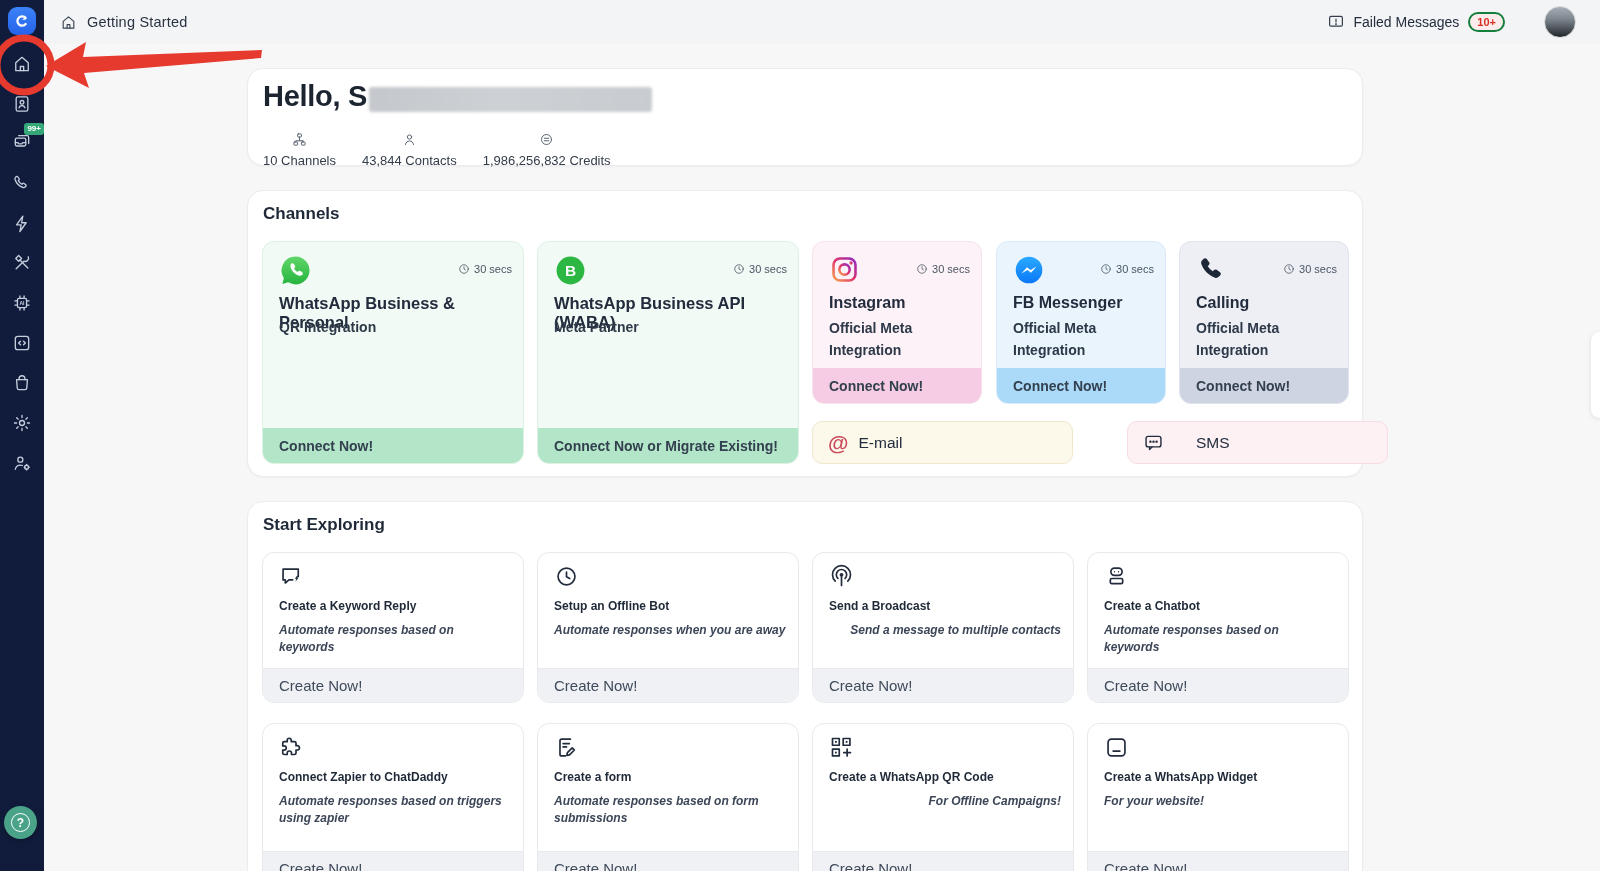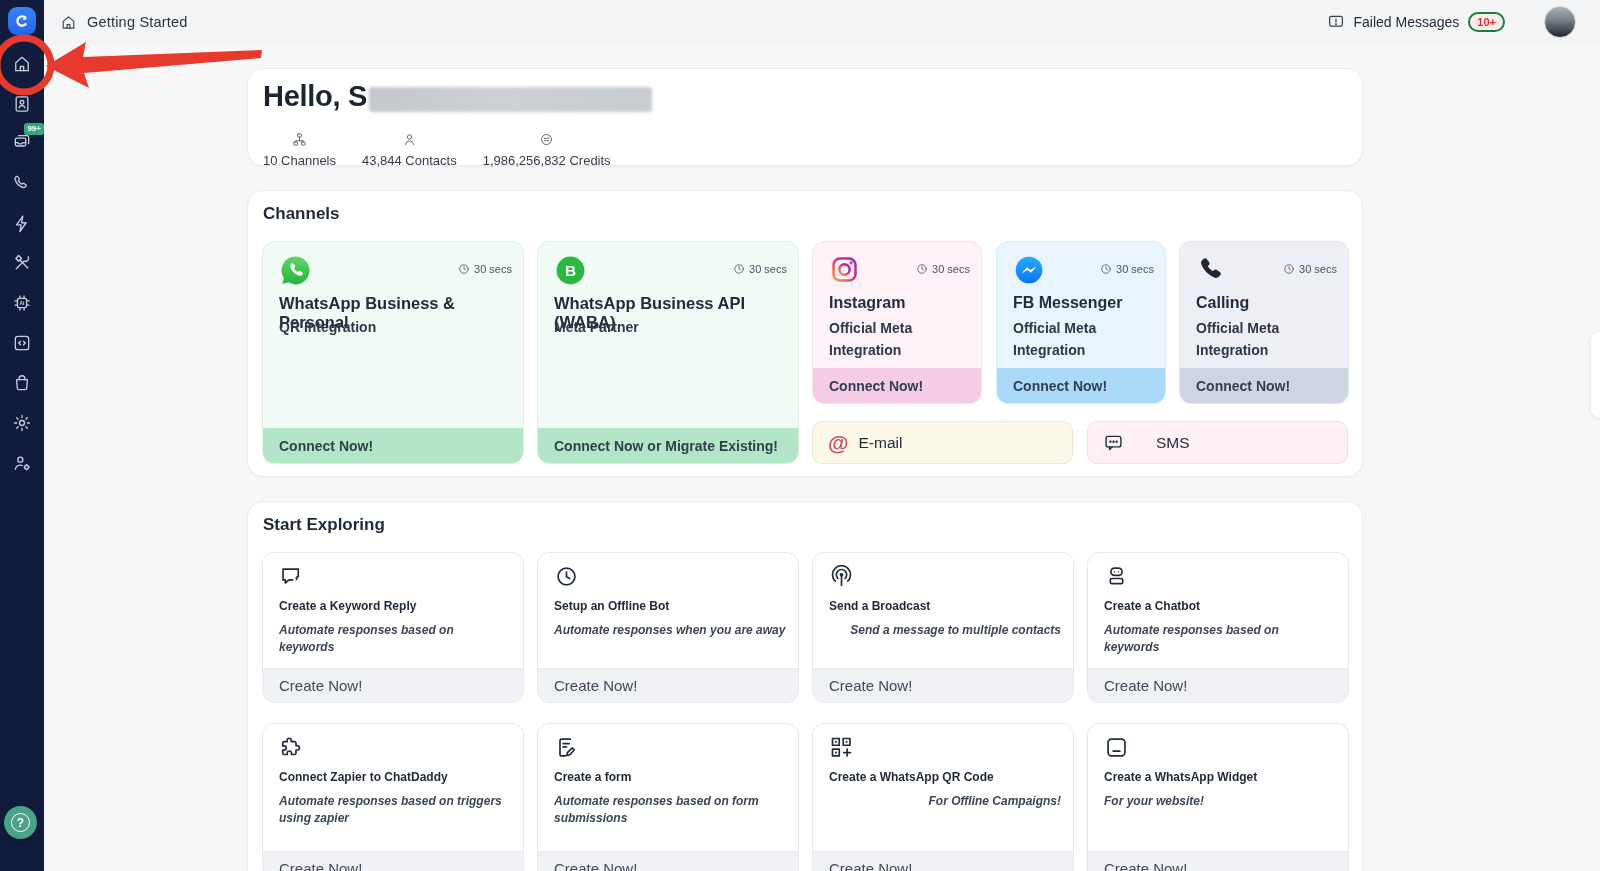--- a/index.html
+++ b/index.html
@@ -69,21 +69,21 @@
   .sm-sub { position:absolute; left:16px; top:76px; width:138px; font-size:14px; font-weight:bold; color:#2d3848; line-height:1.55; }
   .card-footer { position:absolute; left:0; bottom:0; width:100%; height:35px; display:flex; align-items:center;
     padding-left:16px; font-size:14px; font-weight:bold; color:#33404f; }
   .foot-green { background:#b3e6c8; }
   .foot-pink { background:#f5cce3; }
   .foot-blue { background:#abd9f8; }
   .foot-gray { background:#cfd4e2; }
   .minicard { position:absolute; top:230px; width:261px; height:43px; border-radius:10px; cursor:pointer;
     display:flex; align-items:center; padding-left:15px; gap:10px; }
   .mini-email { left:564px; background:#fcf8ea; border:1px solid #f0e7cd; }
-  .mini-sms { left:839px; background:#fdf1f3; border:1px solid #f6dde3;gap:32px; }
+  .mini-sms { left:879px; background:#fdf1f3; border:1px solid #f6dde3;gap:32px; }
   .mini-label { font-size:15.5px; color:#222c3d; }
   .at-glyph { font-size:21px; font-weight:bold; color:#cb4b5c; line-height:1; }
   
   .xcard { position:absolute; width:262px; background:#fff; border:1px solid #e7e9ed; border-radius:12px;
     cursor:pointer; overflow:hidden; }
   .xrow1 { top:50px; height:151px; } .xrow2 { top:221px; height:163px; }
   .xc1 { left:14px; } .xc2 { left:289px; } .xc3 { left:564px;text-align:right; } .xc4 { left:839px; }
   .x-icon { position:absolute; left:15px; top:10px; color:#222c3d; }
   .x-icon svg { width:27px; height:27px; }
   .x-title { position:absolute; left:16px; top:46px; font-size:12px; font-weight:bold; color:#1f2937; }

